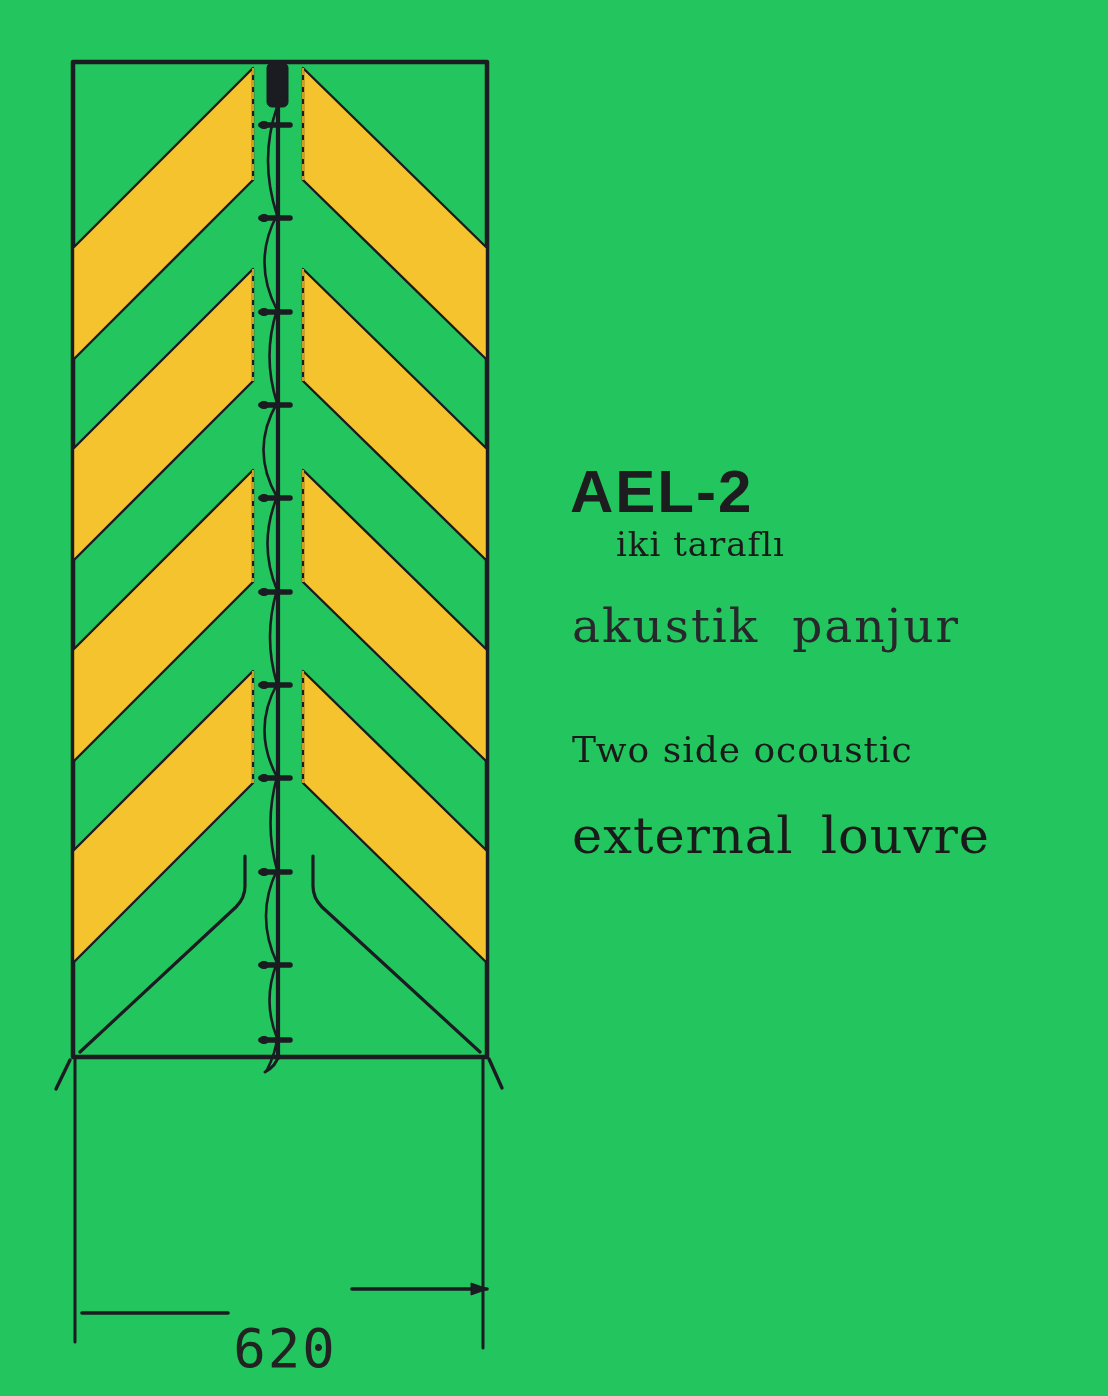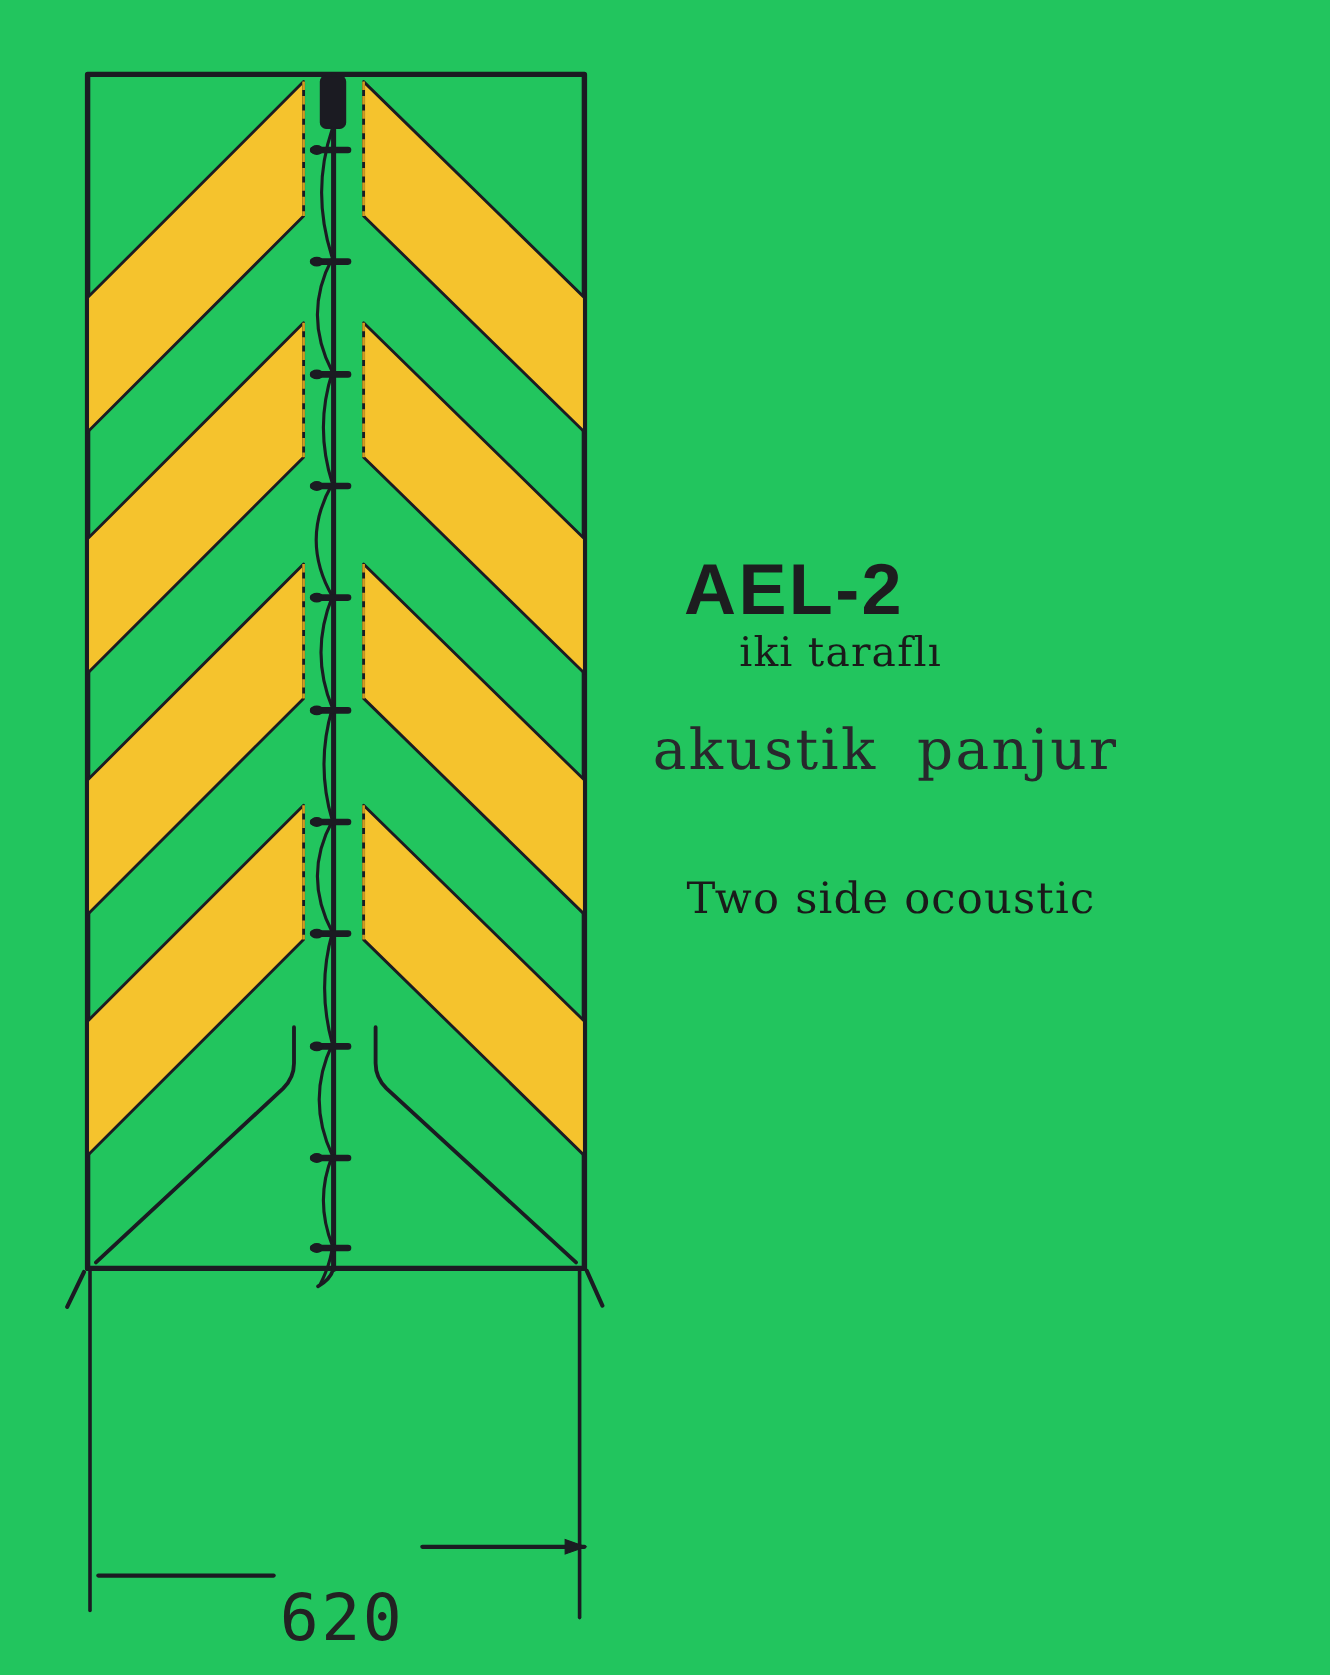--- a/index.html
+++ b/index.html
@@ -14,21 +14,21 @@
   }
   svg{position:absolute;left:0;top:0;}
   .ln{stroke:var(--line-dark);fill:none;stroke-linecap:round;stroke-linejoin:round;}
   .stripe{fill:var(--stripe-yellow);stroke:var(--line-dark);stroke-width:2.4;stroke-linejoin:round;}
   .tipdash{stroke:var(--stripe-edge);stroke-width:2.2;stroke-dasharray:7 5;}
   .clampfill{fill:var(--line-dark);stroke:var(--line-dark);}
   .txt{position:absolute;line-height:1;white-space:nowrap;}
   .t-code{left:570px;top:462px;font-family:"Liberation Sans",sans-serif;font-weight:700;
           font-size:60px;letter-spacing:2px;color:#1d1d1f;}
   .t-tr1{left:572px;top:527px;font-size:34px;letter-spacing:1px;color:#1a1a1a;margin-left:44px;}
-  .t-tr2{left:544px;top:602px;font-size:47px;letter-spacing:2px;word-spacing:16px;color:#28282c;}
+  .t-tr2{left:572px;top:602px;font-size:47px;letter-spacing:2px;word-spacing:16px;color:#28282c;}
   .t-en1{left:572px;top:732px;font-size:36px;letter-spacing:1px;color:#1a1a1a;}
   .t-en2{left:572px;top:810px;font-size:51px;letter-spacing:1px;word-spacing:10px;color:#1a1a1a;}
   .t-dim{left:285px;top:1322px;transform:translateX(-50%);
          font-family:"DejaVu Sans Mono",monospace;font-size:54px;letter-spacing:2px;color:#222;}
 </style>
 </head>
 <body>
 
 <div id="sheet" style="--stripe-yellow: #F5C32D; --stripe-edge: #CF9D22; --line-dark: #1b1b22;">
 
@@ -117,15 +117,16 @@
       <line class="ln" stroke-width="3.6" x1="82" y1="1313" x2="228" y2="1313"></line>
       <line class="ln" stroke-width="3.6" x1="352" y1="1289" x2="487" y2="1289"></line>
       <polygon points="488,1289 471,1283 471,1295" class="clampfill"></polygon>
     </g>
   </svg>
 
   <div class="txt t-code">AEL-2</div>
   <div class="txt t-tr1">iki taraflı</div>
   <div class="txt t-tr2">akustik panjur</div>
   <div class="txt t-en1">Two side ocoustic</div>
+  <div class="txt t-en2">external louvre</div>
 
   <div class="txt t-dim">620</div>
 </div>
 
 </body></html>

